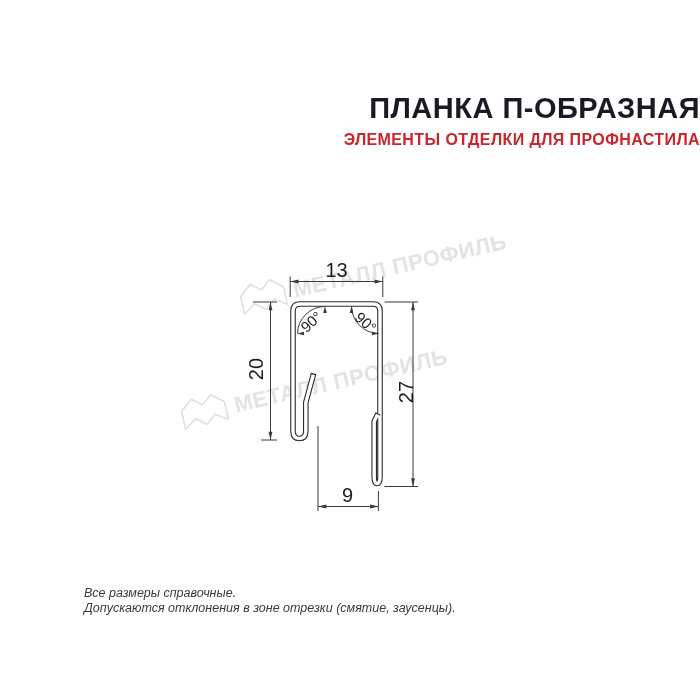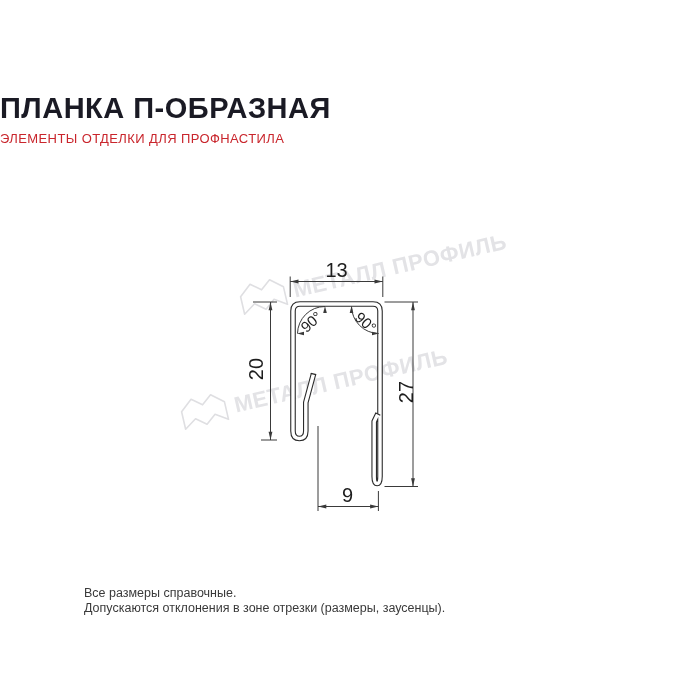--- a/index.html
+++ b/index.html
@@ -1,44 +1,44 @@
 <!DOCTYPE html>
 <html><head>
 <meta charset="utf-8">
 <style>
   html,body{margin:0;padding:0;}
   body{
     width:700px;height:700px;position:relative;overflow:hidden;
     background:#ffffff;
     font-family:"Liberation Sans","DejaVu Sans",sans-serif;
   }
-  .header{position:absolute;top:93px;left:0;right:0;text-align:left;}
+  .header{position:absolute;top:93px;left:0;right:0;text-align:right;}
   .title{
     font-weight:700;font-size:29px;line-height:31px;letter-spacing:.5px;
     color:#1a1a24;margin:0;
   }
   .title span{display:block;}
   .subtitle{
-    margin-top:7px;font-weight:400;font-size:13px;letter-spacing:.4px;
+    margin-top:7px;font-weight:700;font-size:16px;letter-spacing:.4px;
     color:#c9252c;
   }
   .watermark{
     position:absolute;display:flex;align-items:center;gap:7px;
     transform:rotate(-13deg);transform-origin:left center;
     pointer-events:none;white-space:nowrap;
   }
   .watermark .wm-text{
     font-weight:700;font-size:22px;letter-spacing:.5px;color:#e3e3e6;
   }
   .wm-upper{left:240px;top:283px;}
   .wm-lower{left:181px;top:398px;}
   #drawing{position:absolute;left:0;top:0;z-index:2;}
   .footer{
     position:absolute;left:84px;top:586px;z-index:3;
-    font-size:12.5px;line-height:15px;color:#3a3a3a;
+    font-size:12.5px;line-height:15px;color:#3a3a3a;font-style:italic;
   }
   .dim-num{font-size:20px;fill:#1d1d1d;font-family:"Liberation Sans","DejaVu Sans",sans-serif;}
   .ang-num{font-size:15px;fill:#1d1d1d;font-family:"Liberation Sans","DejaVu Sans",sans-serif;}
 </style>
 </head>
 <body>
 
 <div class="watermark wm-upper">
   <svg width="48" height="40" viewBox="0 0 48 40">
     <path d="M2 32 L2 14 L14 4 L24 12 L34 4 L46 14 L46 32 L34 24 L24 32 L14 24 Z" fill="none" stroke="#dfdfe2" stroke-width="1.6" stroke-linejoin="round"></path>
@@ -124,14 +124,14 @@
   <g>
     <path d="M351.5 306.5 A27.5 27.5 0 0 0 378.5 333.5" fill="none" stroke="#3a3a3a" stroke-width="1"></path>
     <polygon points="351.5,306 349.7,313 353.3,313" fill="#3a3a3a"></polygon>
     <polygon points="379,333.5 372,331.7 372,335.3" fill="#3a3a3a"></polygon>
   </g>
   <text class="ang-num" text-anchor="middle" transform="translate(365.5 322.5) rotate(42)" y="5">90°</text>
 </svg>
 
 <div class="footer">
   <div>Все размеры справочные.</div>
-  <div>Допускаются отклонения в зоне отрезки (размеры, заусенцы).</div>
+  <div>Допускаются отклонения в зоне отрезки (смятие, заусенцы).</div>
 </div>
 
 </body></html>

